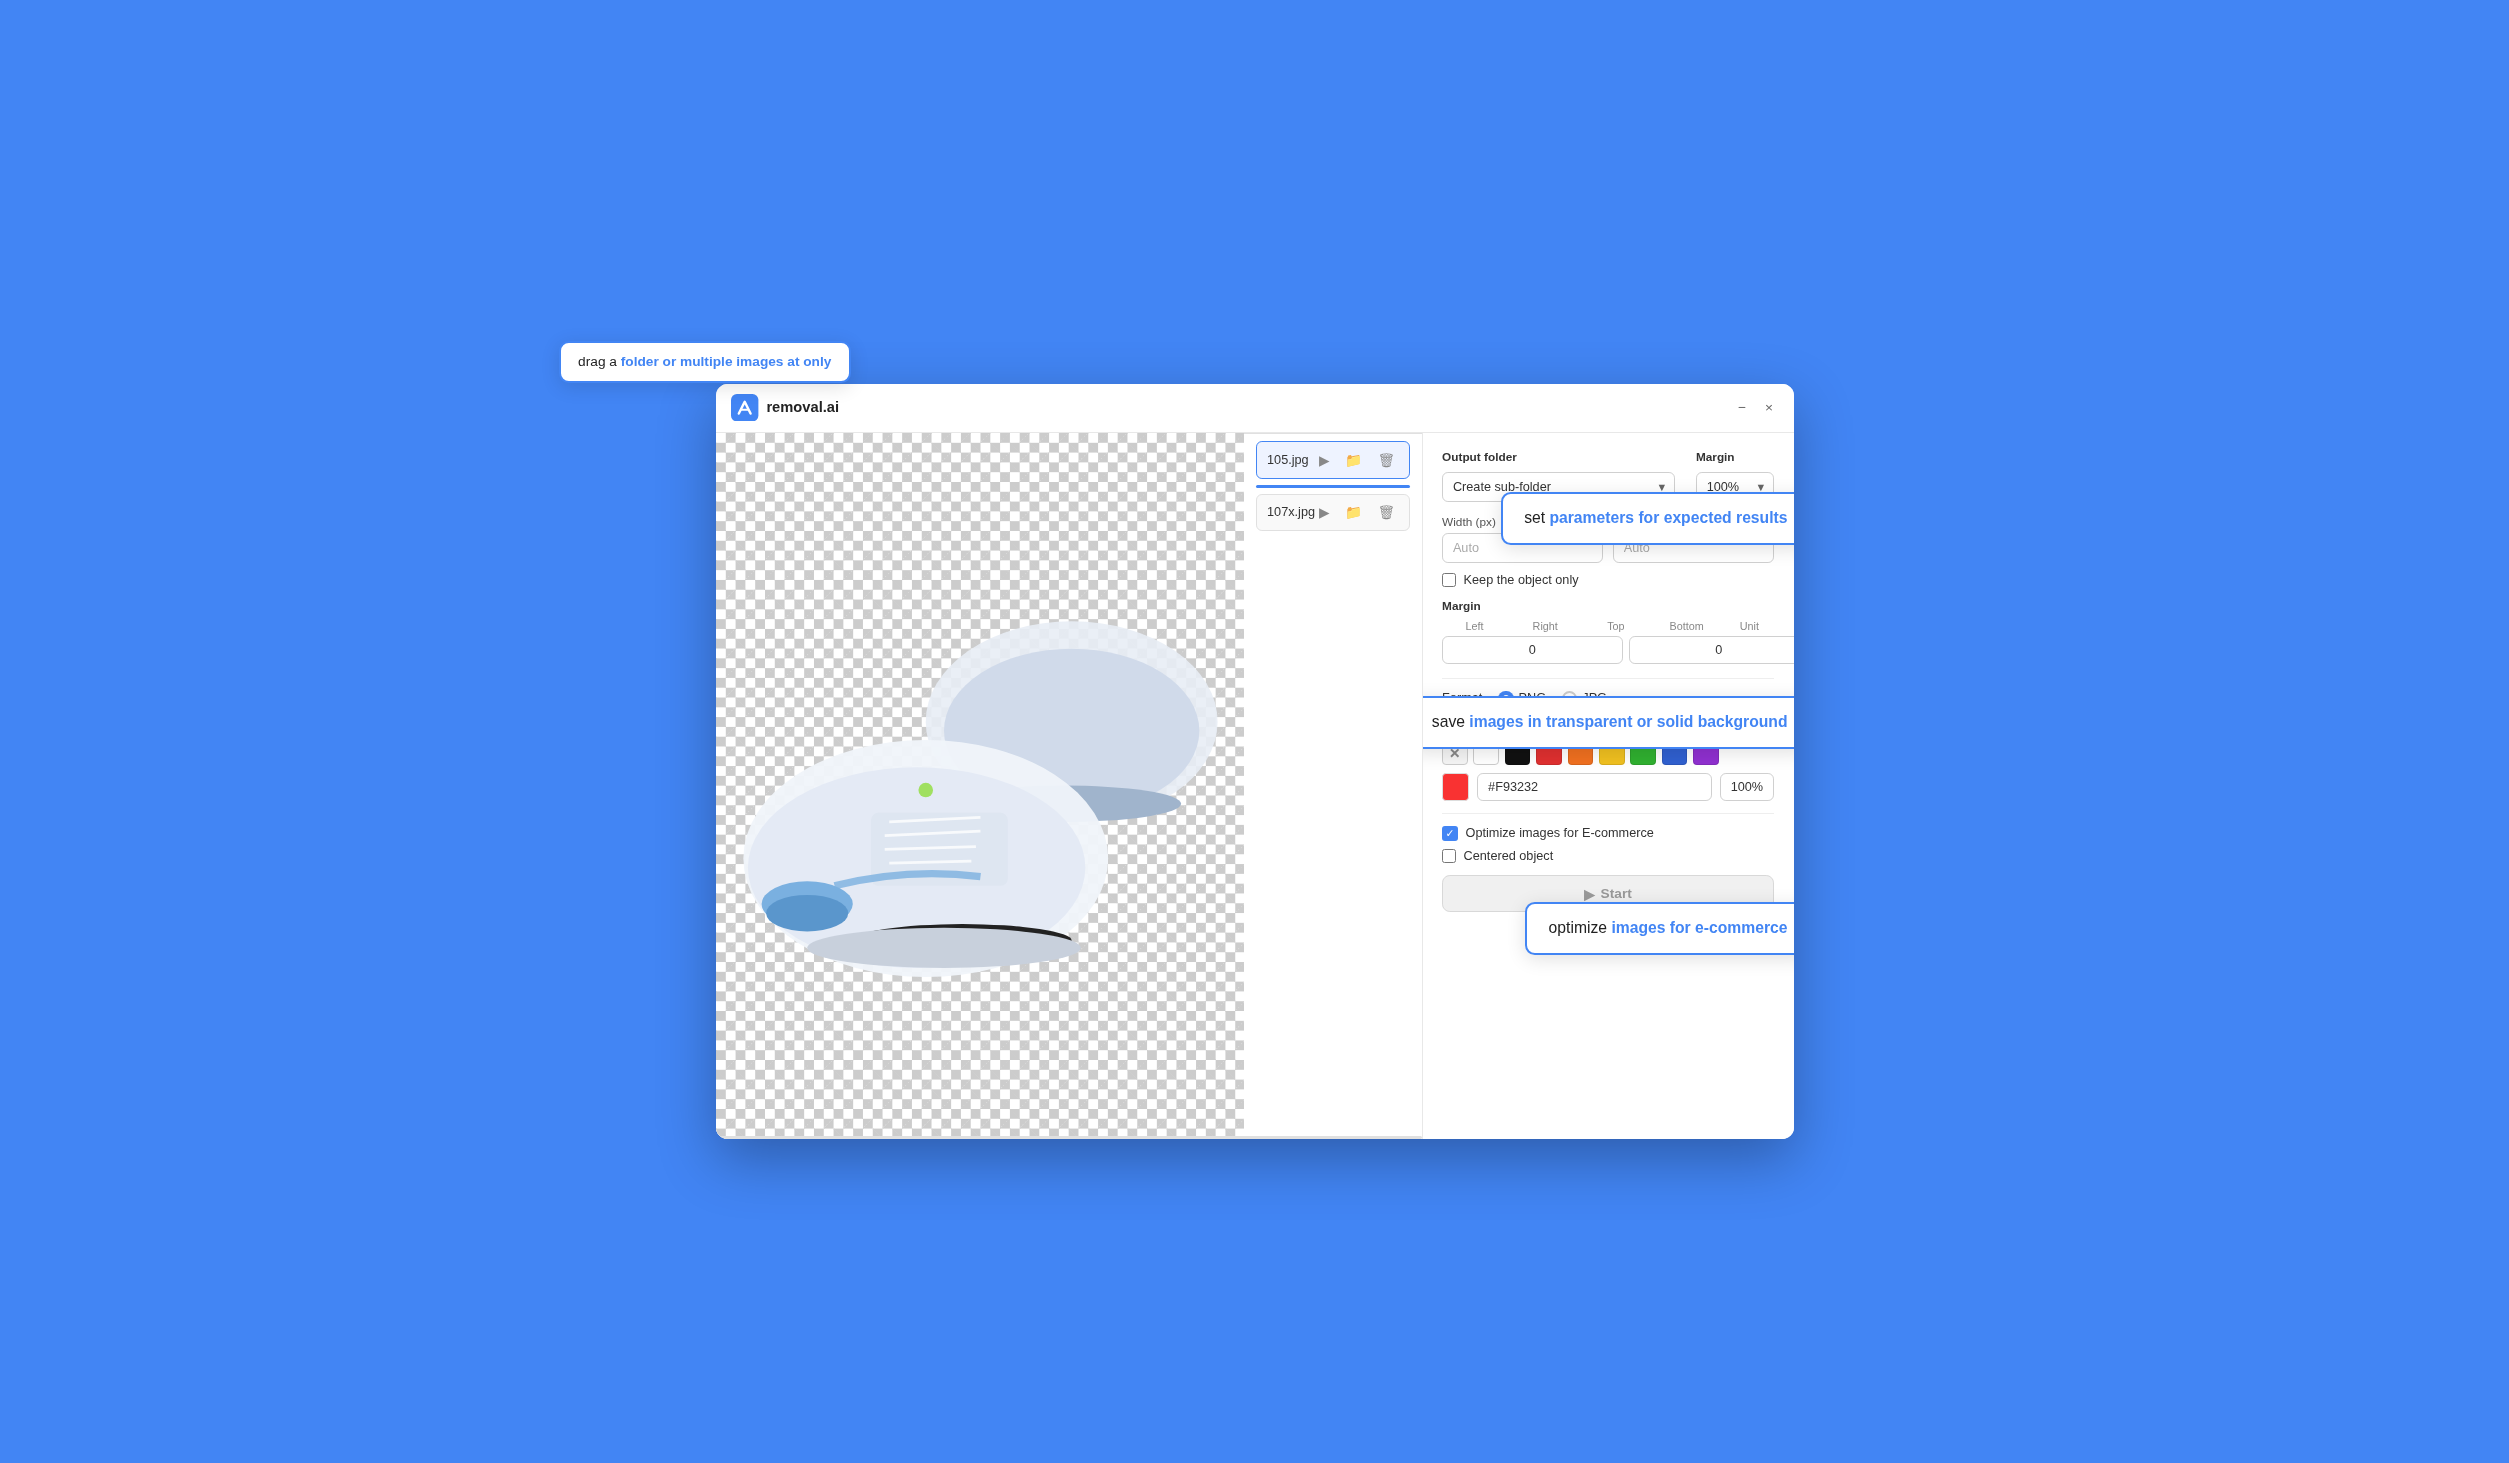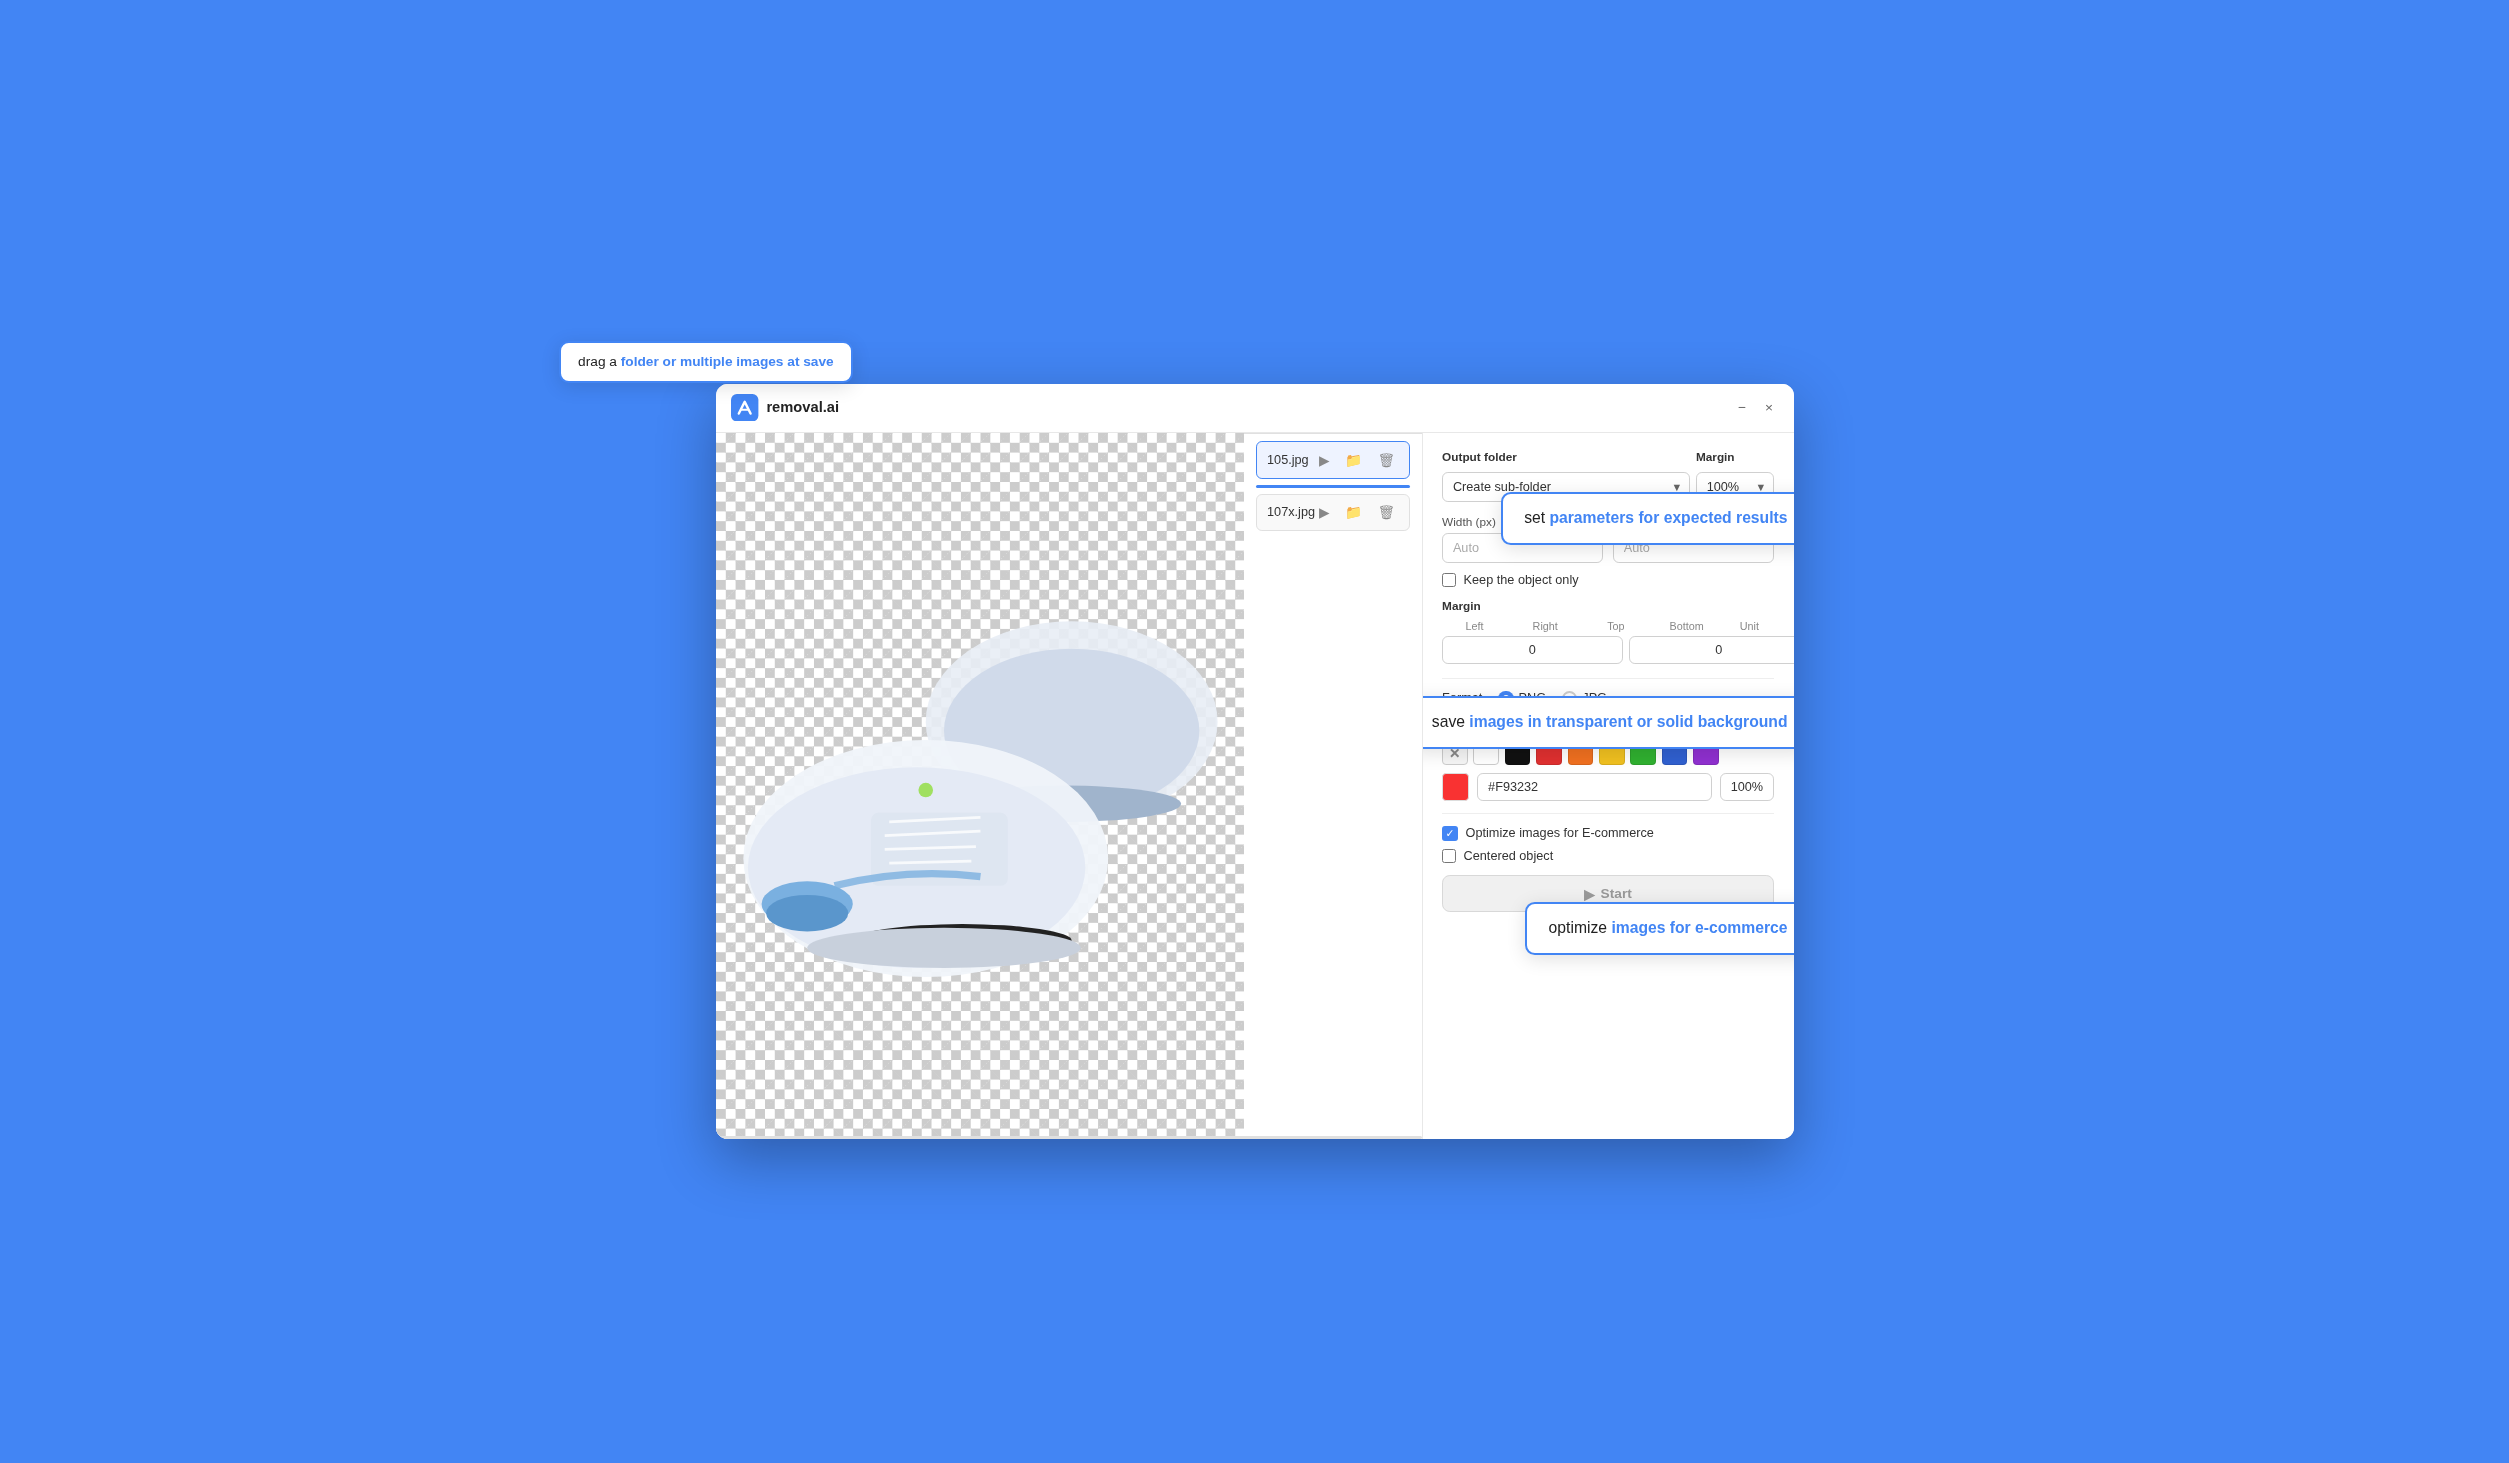--- a/index.html
+++ b/index.html
@@ -172,21 +172,21 @@
 
     .section-label {
       font-size: 11.8px;
       font-weight: 600;
       color: #333;
       margin-bottom: 7.8px;
     }
 
     .row-group {
       display: flex;
-      gap: 6px;
+      gap: 21px;
       margin-bottom: 13.7px;
       align-items: center;
     }
 
     .select-wrapper {
       position: relative;
       flex: 1;
     }
     .select-wrapper select {
       width: 100%;
@@ -481,21 +481,21 @@
       cursor: pointer;
       min-width: 78px;
     }
   </style>
 </head>
 <body>
 
 <div class="app-window-wrapper" style="position:relative; margin-top: 59px;">
 
   <div class="tooltip-bubble" style="position:absolute; top:-43px; left:-157px; z-index:200;">
-    drag a <span class="highlight">folder or multiple images at save</span>
+    drag a <span class="highlight">folder or multiple images at only</span>
   </div>
 
   <div class="app-window">
 
     <div class="title-bar">
       <div class="title-bar-logo">
         <svg class="logo-icon" viewBox="0 0 28 28" fill="none" xmlns="http://www.w3.org/2000/svg">
           <rect width="28" height="28" rx="6" fill="#4285f4"></rect>
           <path d="M8 20 L14 8 L20 20" stroke="white" stroke-width="2.5" stroke-linecap="round" stroke-linejoin="round" fill="none"></path>
           <path d="M10.5 16 H17.5" stroke="white" stroke-width="2" stroke-linecap="round"></path>

